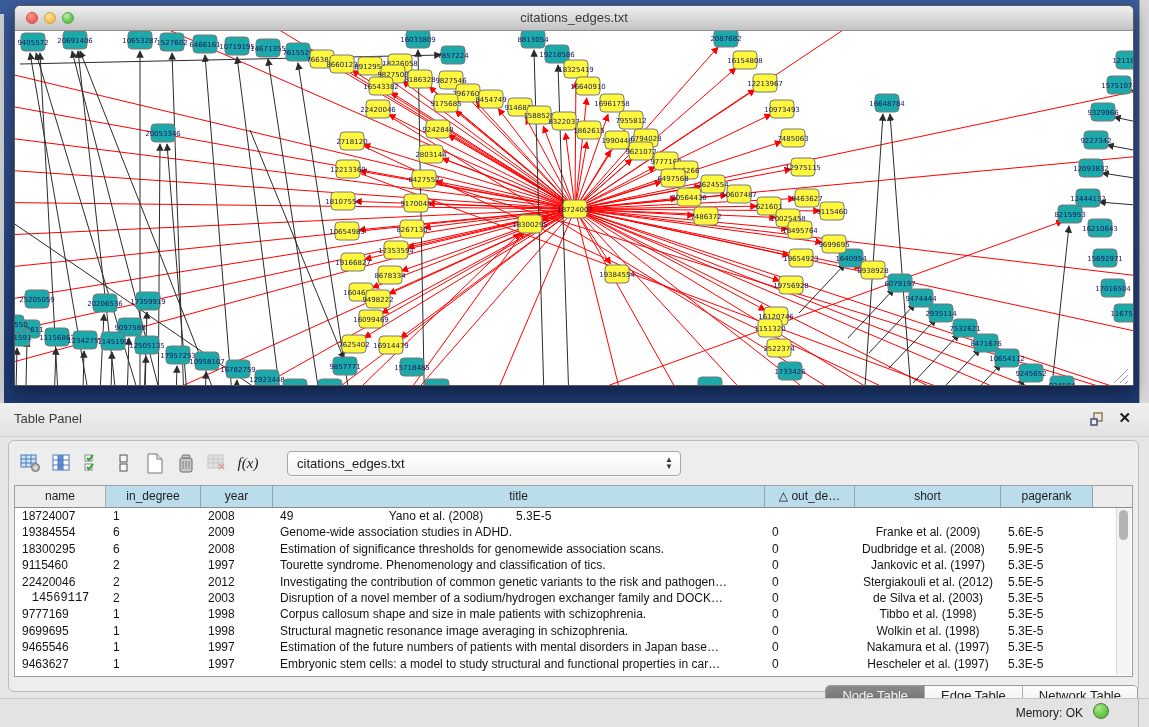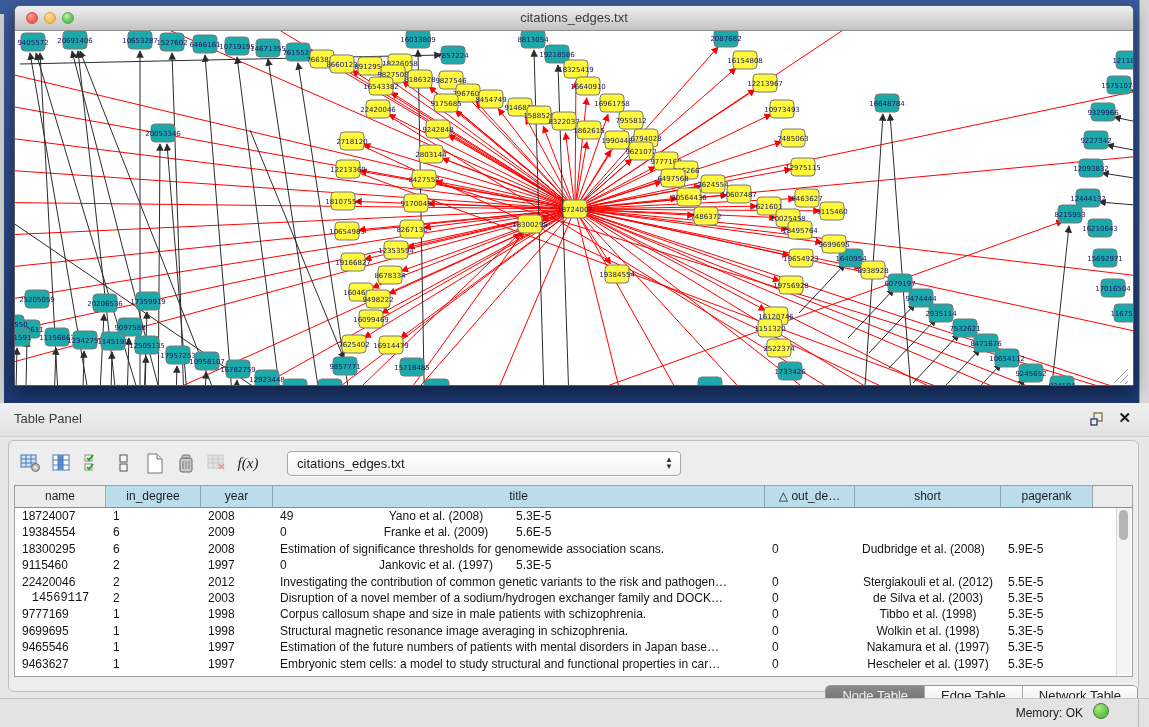--- a/index.html
+++ b/index.html
@@ -828,37 +828,39 @@
             <div class="td" style="width: 95px; text-align: left;">1</div>
             <div class="td" style="width: 72px; text-align: left;">2008</div>
             <div class="td" style="width: 90px; text-align: left;">49</div>
             <div class="td" style="width: 146px; text-align: center;">Yano et al. (2008)</div>
             <div class="td" style="width: 92px; text-align: left;">5.3E-5</div>
           </div>
           <div class="tr">
             <div class="td" style="width: 91px; text-align: left;">19384554</div>
             <div class="td" style="width: 95px; text-align: left;">6</div>
             <div class="td" style="width: 72px; text-align: left;">2009</div>
+            <div class="td" style="width: 492px; text-align: left;">Genome-wide association studies in ADHD.</div>
             <div class="td" style="width: 90px; text-align: left;">0</div>
             <div class="td" style="width: 146px; text-align: center;">Franke et al. (2009)</div>
             <div class="td" style="width: 92px; text-align: left;">5.6E-5</div>
           </div>
           <div class="tr">
             <div class="td" style="width: 91px; text-align: left;">18300295</div>
             <div class="td" style="width: 95px; text-align: left;">6</div>
             <div class="td" style="width: 72px; text-align: left;">2008</div>
             <div class="td" style="width: 492px; text-align: left;">Estimation of significance thresholds for genomewide association scans.</div>
             <div class="td" style="width: 90px; text-align: left;">0</div>
             <div class="td" style="width: 146px; ">Dudbridge et al. (2008)</div>
             <div class="td" style="width: 92px; text-align: left;">5.9E-5</div>
           </div>
           <div class="tr">
             <div class="td" style="width: 91px; text-align: left;">9115460</div>
             <div class="td" style="width: 95px; text-align: left;">2</div>
             <div class="td" style="width: 72px; text-align: left;">1997</div>
+            <div class="td" style="width: 492px; text-align: left;">Tourette syndrome. Phenomenology and classification of tics.</div>
             <div class="td" style="width: 90px; text-align: left;">0</div>
             <div class="td" style="width: 146px; text-align: center;">Jankovic et al. (1997)</div>
             <div class="td" style="width: 92px; text-align: left;">5.3E-5</div>
           </div>
           <div class="tr">
             <div class="td" style="width: 91px; text-align: left;">22420046</div>
             <div class="td" style="width: 95px; text-align: left;">2</div>
             <div class="td" style="width: 72px; text-align: left;">2012</div>
             <div class="td" style="width: 492px; text-align: left;">Investigating the contribution of common genetic variants to the risk and pathogen…</div>
             <div class="td" style="width: 90px; text-align: left;">0</div>

